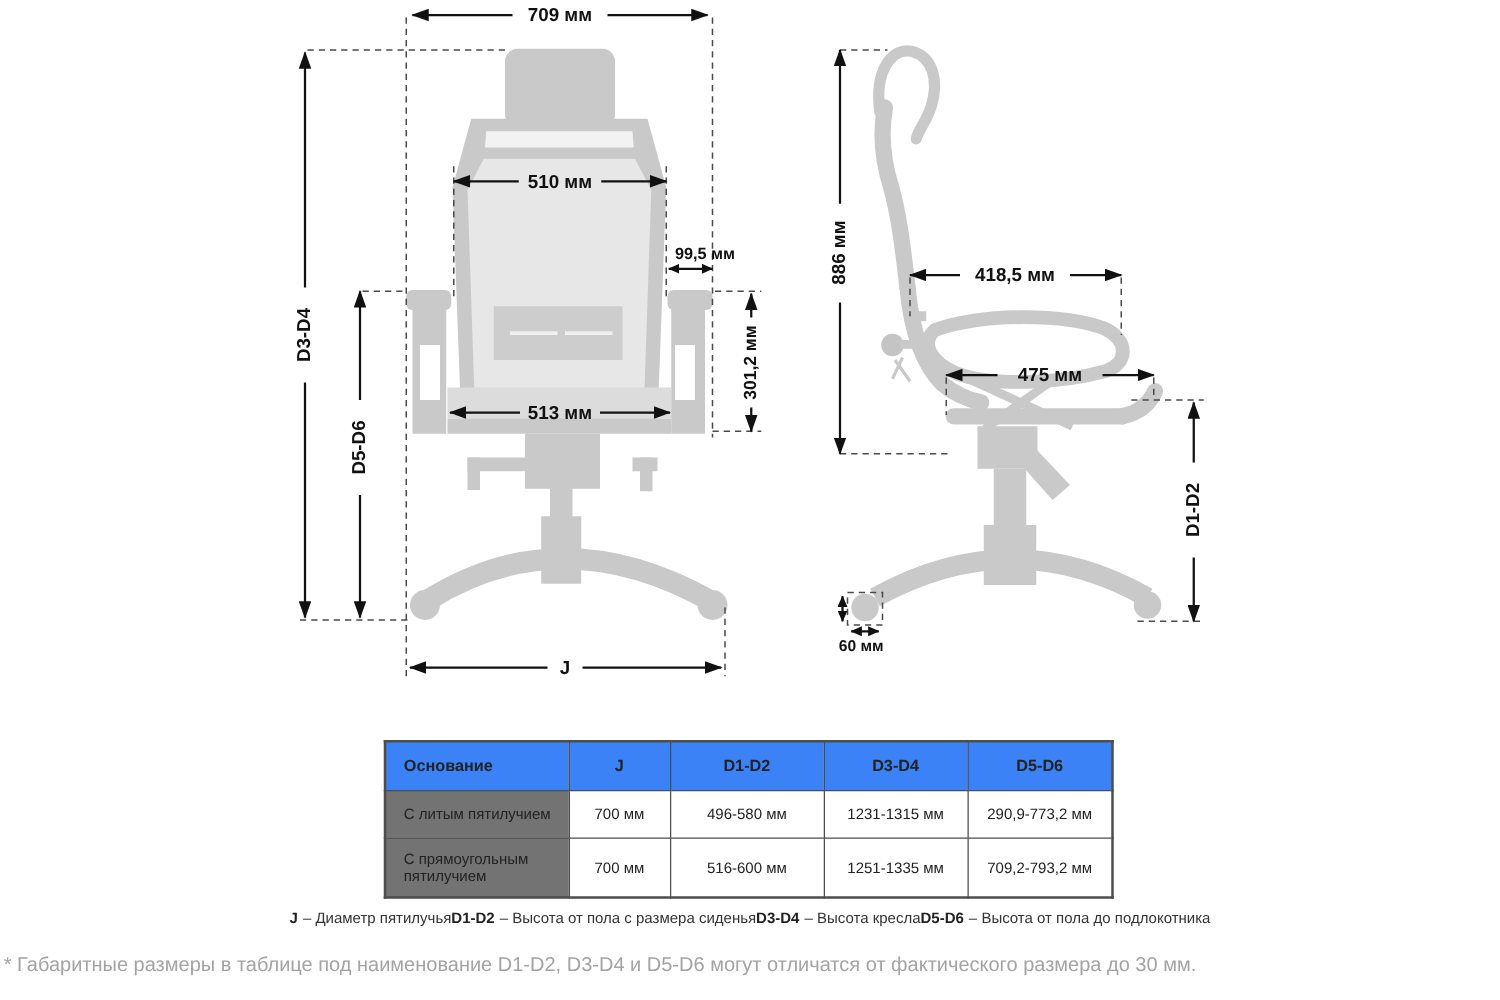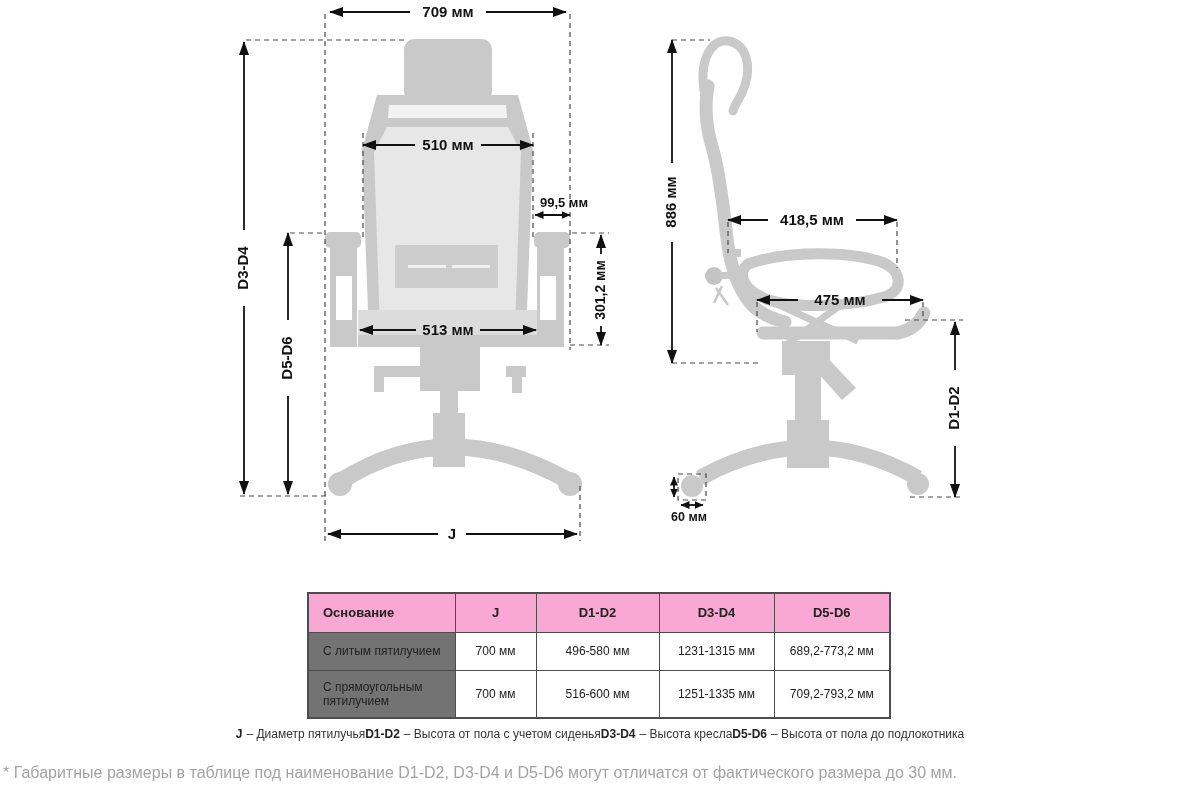--- a/index.html
+++ b/index.html
@@ -19,21 +19,21 @@
   .dt{font:bold 15px "Liberation Sans","DejaVu Sans",sans-serif;fill:#111;text-anchor:middle;}
   .dt-m{font-size:14px;}
   .dt-sm{font-size:13px;}
   .dt-xs{font-size:12.5px;}
 
   
   .spec-table{position:absolute;left:307px;top:592px;width:582px;border-collapse:collapse;
               table-layout:fixed;border:2px solid #4d4d4d;}
   .spec-table td,.spec-table th{border:1px solid #4d4d4d;font-size:12px;color:#222;
               text-align:center;vertical-align:middle;padding:2px 4px;}
-  .spec-table th{background:#f9a8d4;font-weight:bold;font-size:13px;}
+  .spec-table th{background:#3b82f6;font-weight:bold;font-size:13px;}
   .spec-table th.lbl{ text-align:left;padding-left:14px;}
   .spec-table td.lbl{background:#737373;text-align:left;padding-left:14px;}
 
   .legend{position:absolute;left:0;top:727px;width:1200px;display:flex;justify-content:center;
           font-size:12px;color:#333;}
   .legend-item b{margin-right:4px;color:#222;}
   .footnotes{position:absolute;left:0;top:764px;width:960px;text-align:center;
              color:#a3a3a3;font-size:16px;line-height:18px;}
 </style>
 </head>
@@ -202,35 +202,35 @@
       <th>J</th>
       <th>D1-D2</th>
       <th>D3-D4</th>
       <th>D5-D6</th>
     </tr>
     <tr style="height:38px">
       <td class="lbl">С литым пятилучием</td>
       <td>700 мм</td>
       <td>496-580 мм</td>
       <td>1231-1315 мм</td>
-      <td>689,2-773,2 мм</td>
+      <td>290,9-773,2 мм</td>
     </tr>
     <tr style="height:48px">
       <td class="lbl">С прямоугольным пятилучием</td>
       <td>700 мм</td>
       <td>516-600 мм</td>
       <td>1251-1335 мм</td>
       <td>709,2-793,2 мм</td>
     </tr>
   </tbody>
     </table>
 
   <div class="legend">
     <span class="legend-item"><b>J</b><span>– Диаметр пятилучья</span></span>
-    <span class="legend-item"><b>D1-D2</b><span>– Высота от пола с учетом сиденья</span></span>
+    <span class="legend-item"><b>D1-D2</b><span>– Высота от пола с размера сиденья</span></span>
     <span class="legend-item"><b>D3-D4</b><span>– Высота кресла</span></span>
     <span class="legend-item"><b>D5-D6</b><span>– Высота от пола до подлокотника</span></span>
   </div>
 
   <div class="footnotes">
     <div>* Габаритные размеры в таблице под наименование D1-D2, D3-D4 и D5-D6 могут отличатся от фактического размера до 30 мм.</div>
   </div>
 
 </div>
 

